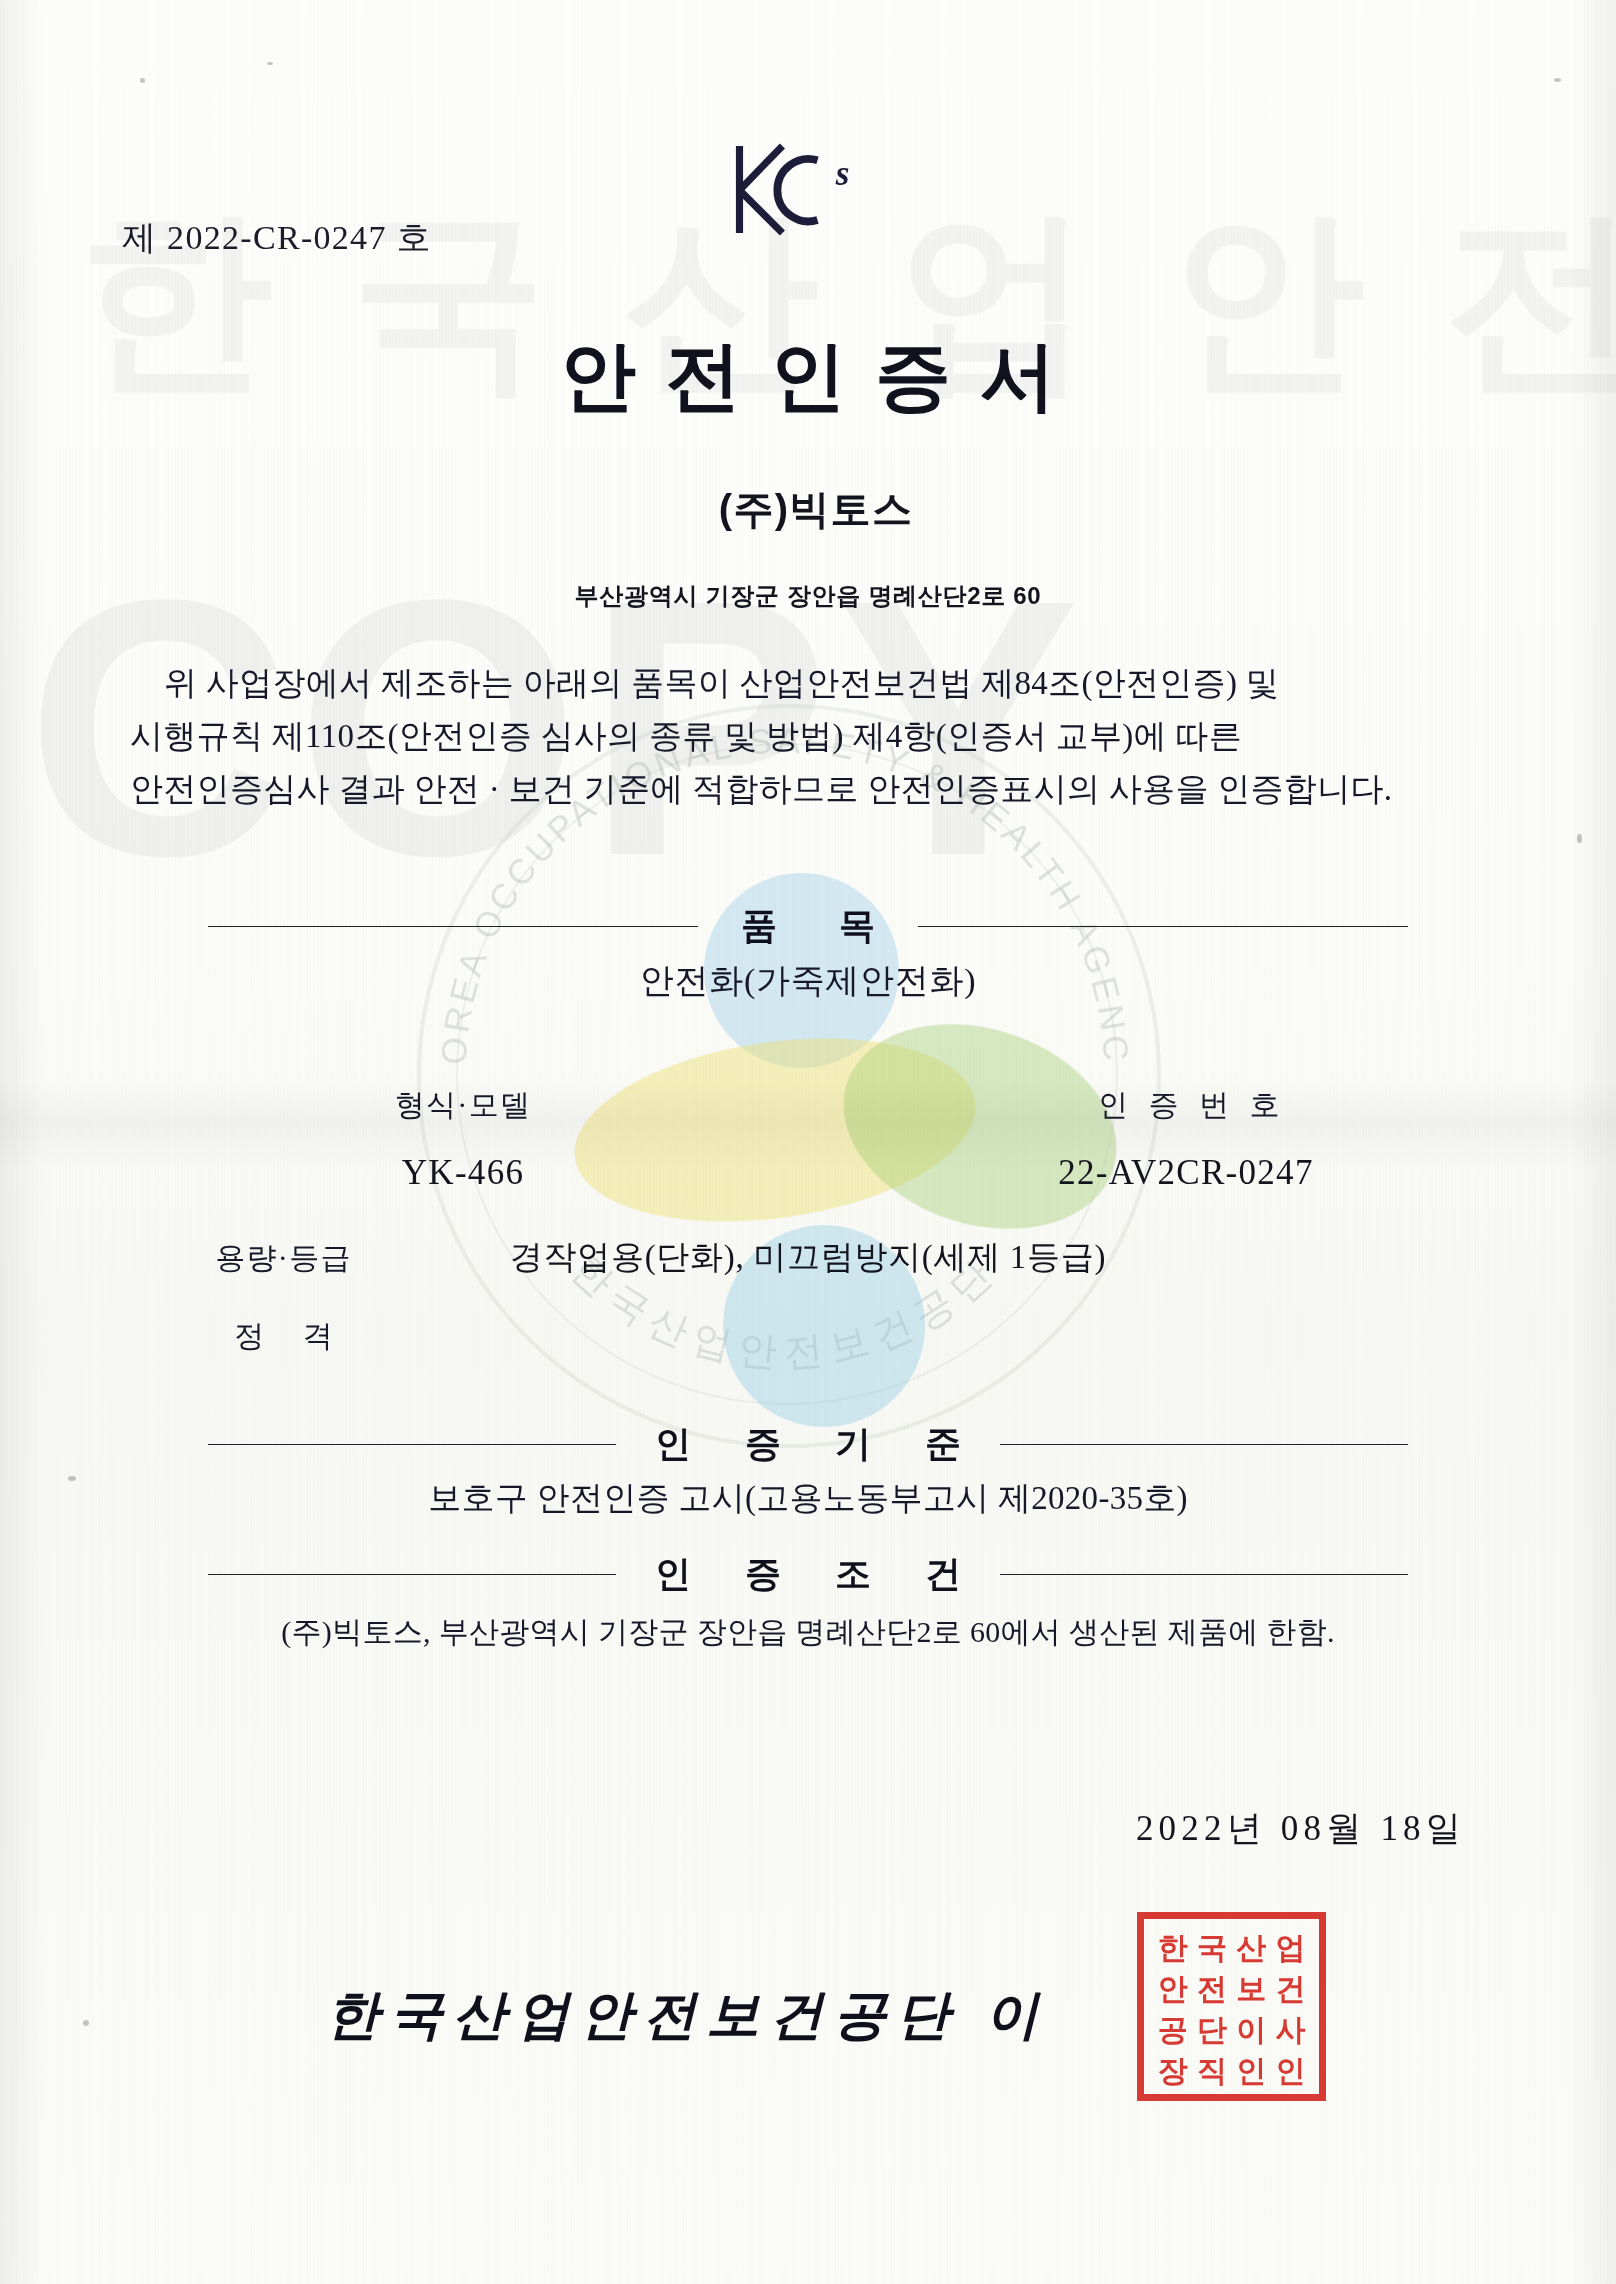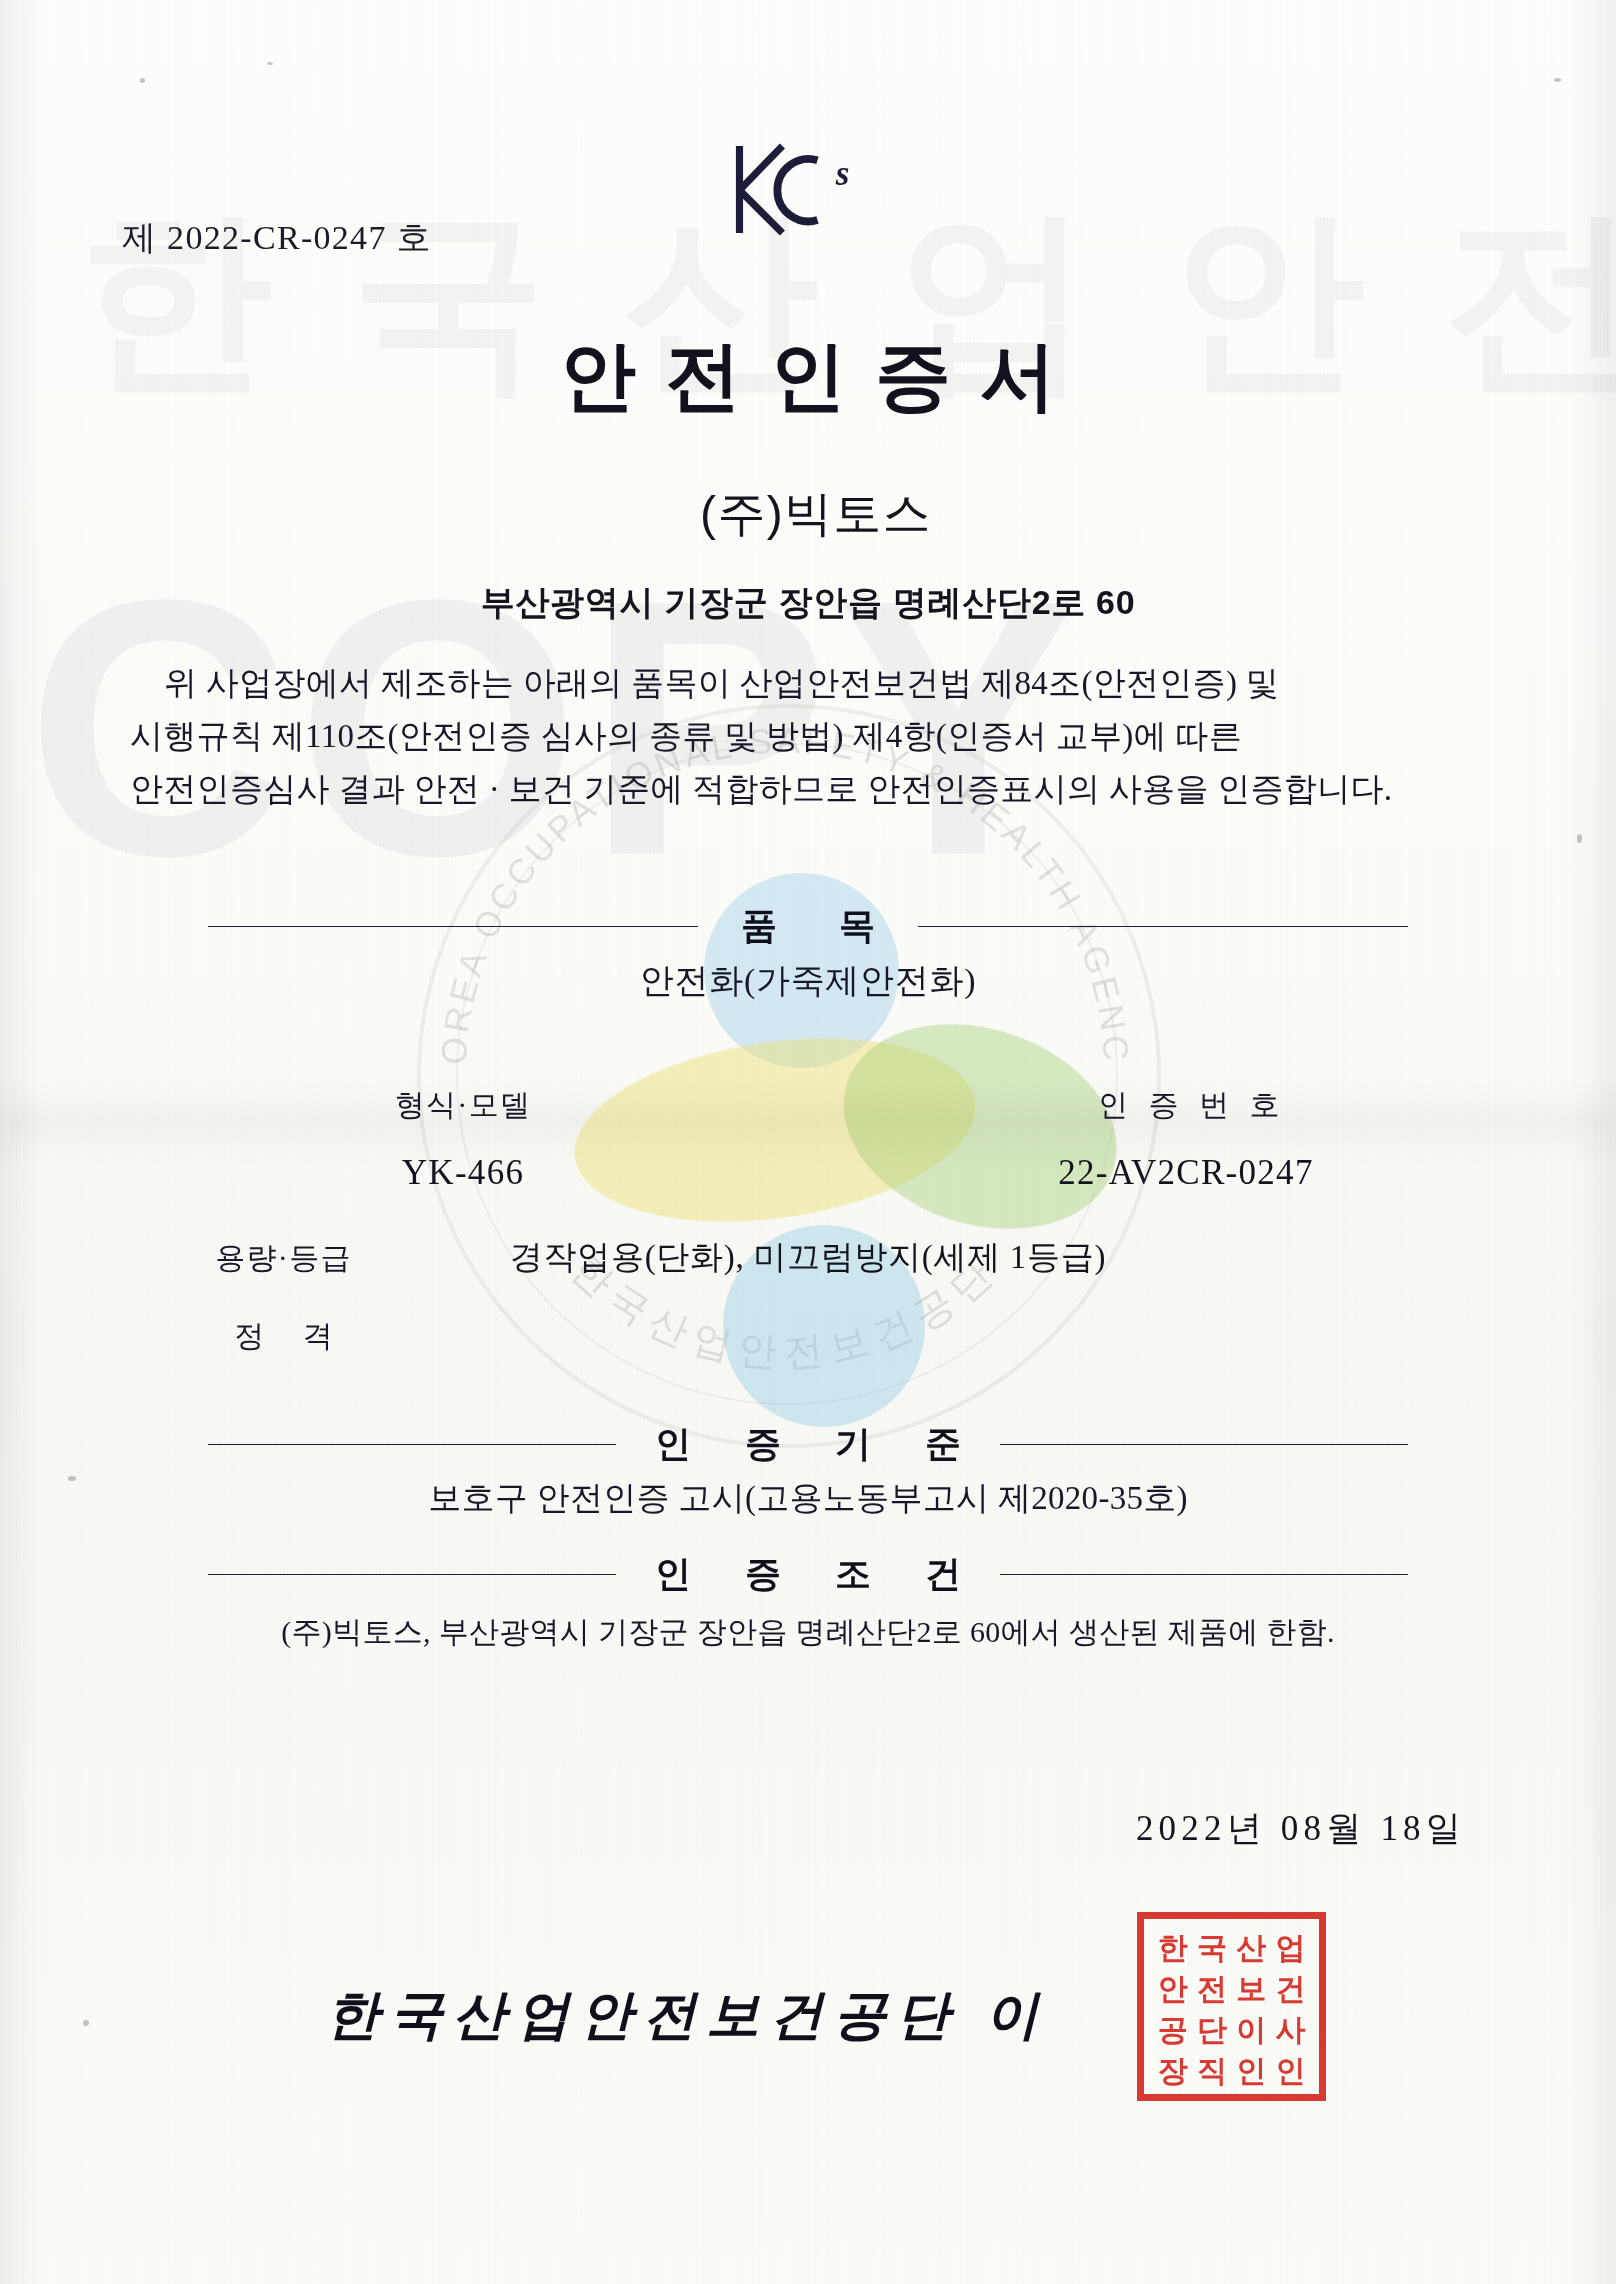--- a/index.html
+++ b/index.html
@@ -186,35 +186,35 @@
     text-indent: 29px;
     color: #12121f;
   }
 
   .company {
     position: absolute;
     left: 0; right: 0;
     top: 482px;
     text-align: center;
     font-family: "Liberation Sans", sans-serif;
-    font-weight: 400;
-    font-size: 48px;
+    font-weight: 700;
+    font-size: 40px;
     letter-spacing: 1.3px;
     color: #14141f;
     margin-left: 16px;
   }
 
   .address {
     position: absolute;
     left: 0; right: 0;
     top: 580px;
     text-align: center;
     font-family: "Liberation Sans", sans-serif;
     font-weight: 700;
-    font-size: 34px;
+    font-size: 24px;
     letter-spacing: 0.7px;
     color: #14141f;
   }
 
   .statement {
     position: absolute;
     left: 130px;
     right: 130px;
     top: 658px;
     font-size: 33px;

